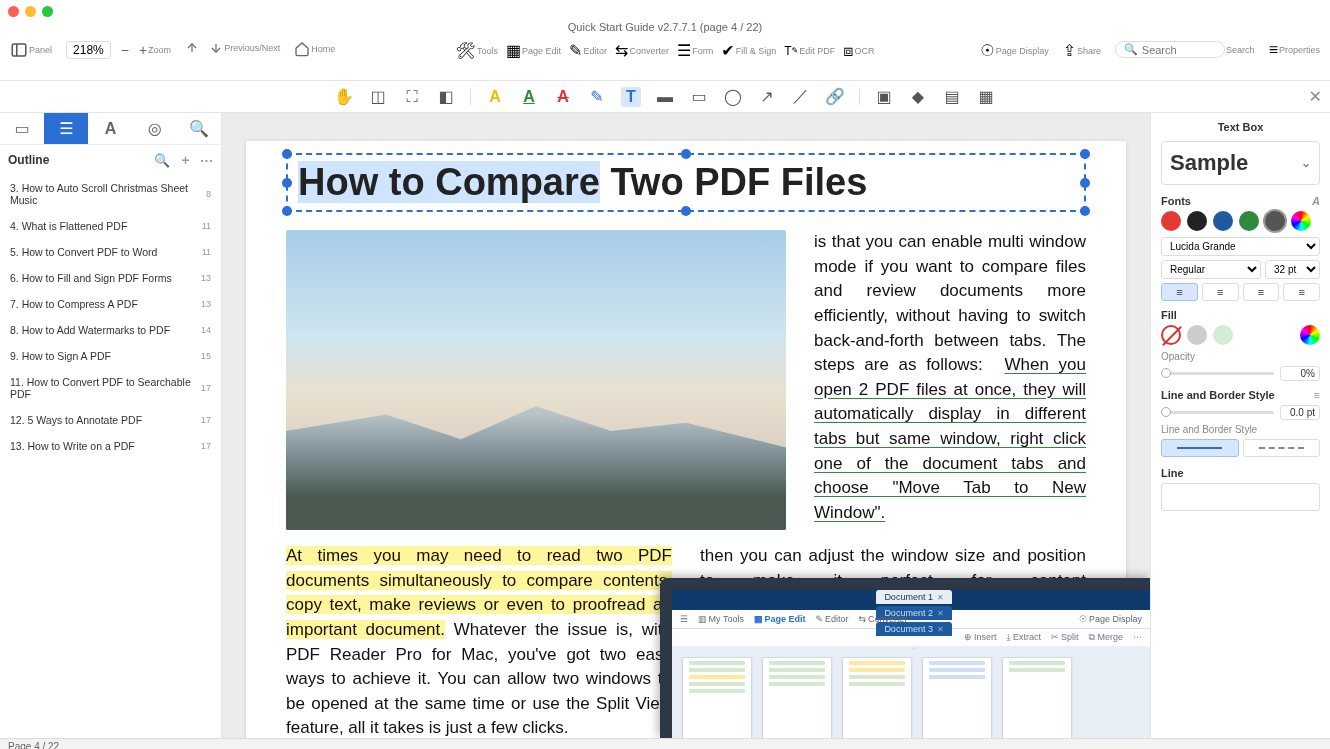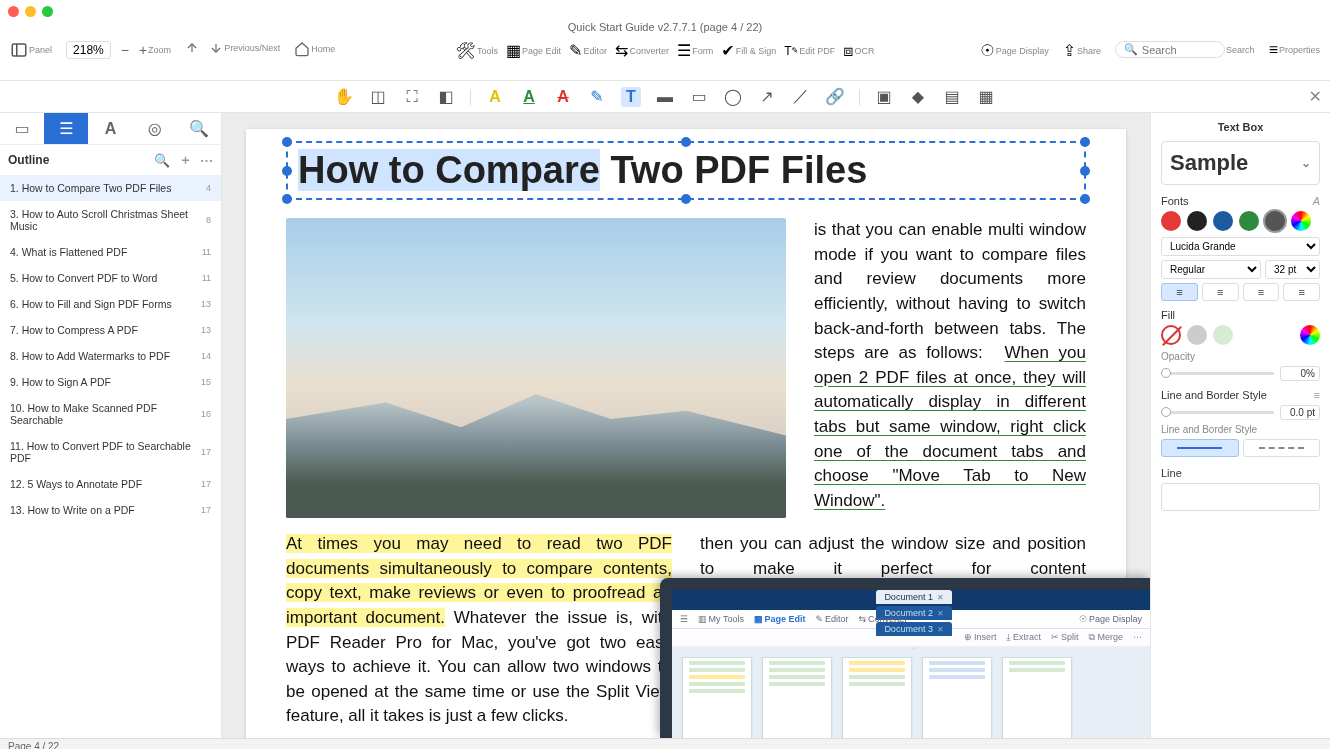--- a/index.html
+++ b/index.html
@@ -24,21 +24,21 @@
 .panel-tabs{display:flex;gap:0;border-bottom:1px solid #eee;height:32px;}
 .ptab{flex:1;display:flex;align-items:center;justify-content:center;cursor:pointer;color:#666;}
 .ptab.sel{background:#2a6fd6;color:#fff;}
 .outline-hdr{display:flex;align-items:center;padding:6px 8px;font-size:12px;font-weight:600;color:#333;}
 .outline-hdr .sp{flex:1;}
 .outline-hdr .mini{color:#999;font-size:13px;margin-left:8px;cursor:pointer;}
 .outline-list{overflow:auto;}
 .ol-item{display:flex;align-items:center;justify-content:space-between;padding:7px 10px;font-size:10.5px;color:#333;cursor:pointer;border-bottom:0;}
 .ol-item.sel{background:#eaf2ff;}
 .ol-item .pg{color:#999;font-size:9px;}
-.doc-area{flex:1;background:#ececec;display:flex;justify-content:center;overflow:hidden;position:relative;padding-top:16px;}
+.doc-area{flex:1;background:#ececec;display:flex;justify-content:center;overflow:hidden;position:relative;padding-top:28px;}
 .page{width:880px;background:#fff;padding:12px 40px 0 40px;box-shadow:0 1px 4px rgba(0,0,0,.15);position:relative;}
 .heading-box{position:relative;border:2px dashed #2a6fd6;padding:6px 10px;margin-bottom:18px;}
 .heading-box h1{font-size:38px;font-weight:700;color:#222;}
 .heading-box .hl{background:#cfe4ff;}
 .handle{width:10px;height:10px;background:#2a6fd6;border-radius:50%;position:absolute;}
 .h-tl{top:-6px;left:-6px;} .h-tm{top:-6px;left:50%;margin-left:-5px;} .h-tr{top:-6px;right:-6px;}
 .h-ml{top:50%;left:-6px;margin-top:-5px;} .h-mr{top:50%;right:-6px;margin-top:-5px;}
 .h-bl{bottom:-6px;left:-6px;} .h-bm{bottom:-6px;left:50%;margin-left:-5px;} .h-br{bottom:-6px;right:-6px;}
 .body-cols{display:flex;gap:28px;}
 .photo{width:500px;height:300px;background:linear-gradient(180deg,#a8cde8 0%,#cfe5ef 35%,#e9e0cf 55%,#d8cfc4 75%,#4b5a4b 100%);border-radius:2px;position:relative;overflow:hidden;}
@@ -46,21 +46,21 @@
 .photo .tree{position:absolute;bottom:-10px;left:140px;width:0;height:0;border-left:30px solid transparent;border-right:30px solid transparent;border-bottom:90px solid #1f2a1c;}
 .right-text{flex:1;font-size:17px;line-height:1.45;text-align:justify;color:#111;}
 .u-green{text-decoration:underline;text-decoration-color:#2d8a3e;text-underline-offset:3px;margin-left:12px;}
 .col-lower{display:flex;gap:28px;margin-top:14px;}
 .col{flex:1;font-size:17px;line-height:1.45;text-align:justify;color:#111;}
 .hl-y{background:#fff59a;}
 .strike{text-decoration:line-through;text-decoration-color:#d33;}
 .props{width:180px;background:#fff;border-left:1px solid #e5e5e5;padding:8px 10px;font-size:11px;color:#333;overflow:hidden;}
 .props h3{font-size:11px;font-weight:600;text-align:center;margin-bottom:8px;}
 .sample-sel{border:1px solid #ddd;border-radius:4px;padding:8px;font-size:22px;font-weight:600;display:flex;justify-content:space-between;align-items:center;margin-bottom:10px;}
-.sec-lbl{font-weight:400;margin:8px 0 4px;display:flex;justify-content:space-between;align-items:center;}
+.sec-lbl{font-weight:700;margin:8px 0 4px;display:flex;justify-content:space-between;align-items:center;}
 .swatch-row{display:flex;gap:6px;margin-bottom:6px;}
 .swatch{width:20px;height:20px;border-radius:50%;cursor:pointer;border:0;}
 .sw-sel{box-shadow:0 0 0 2px #999;}
 .sel-row{display:flex;gap:4px;margin-bottom:4px;}
 .sel-row select,.sel-row input{flex:1;border:1px solid #ddd;border-radius:3px;font-size:10px;padding:2px 4px;background:#fff;}
 .align-row{display:flex;gap:4px;margin:4px 0 8px;}
 .align-btn{flex:1;border:1px solid #ddd;height:18px;border-radius:3px;cursor:pointer;display:flex;align-items:center;justify-content:center;}
 .align-btn.sel{background:#d6e7ff;border-color:#9cc3f5;}
 .none-sw{border:2px solid #d33;position:relative;background:#fff;}
 .none-sw::after{content:"";position:absolute;width:26px;height:2px;background:#d33;transform:rotate(-45deg);top:8px;left:-4px;}
@@ -246,24 +246,20 @@
       <div class="ptab">🔍</div>
     </div>
     <div class="outline-hdr">
       <span>Outline</span>
       <span class="sp"></span>
       <span class="mini">🔍</span>
       <span class="mini">＋</span>
       <span class="mini">⋯</span>
     </div>
     <div class="outline-list" id="outline-list">
-        <div class="ol-item sel">
-          <span>1. How to Compare Two PDF Files</span>
-          <span class="pg">4</span>
-        </div>
         <div class="ol-item">
           <span>3. How to Auto Scroll Christmas Sheet Music</span>
           <span class="pg">8</span>
         </div>
         <div class="ol-item">
           <span>4. What is Flattened PDF</span>
           <span class="pg">11</span>
         </div>
         <div class="ol-item">
           <span>5. How to Convert PDF to Word</span>
@@ -277,24 +273,20 @@
           <span>7. How to Compress A PDF</span>
           <span class="pg">13</span>
         </div>
         <div class="ol-item">
           <span>8. How to Add Watermarks to PDF</span>
           <span class="pg">14</span>
         </div>
         <div class="ol-item">
           <span>9. How to Sign A PDF</span>
           <span class="pg">15</span>
-        </div>
-        <div class="ol-item">
-          <span>10. How to Make Scanned PDF Searchable</span>
-          <span class="pg">16</span>
         </div>
         <div class="ol-item">
           <span>11. How to Convert PDF to Searchable PDF</span>
           <span class="pg">17</span>
         </div>
         <div class="ol-item">
           <span>12. 5 Ways to Annotate PDF</span>
           <span class="pg">17</span>
         </div>
         <div class="ol-item">

